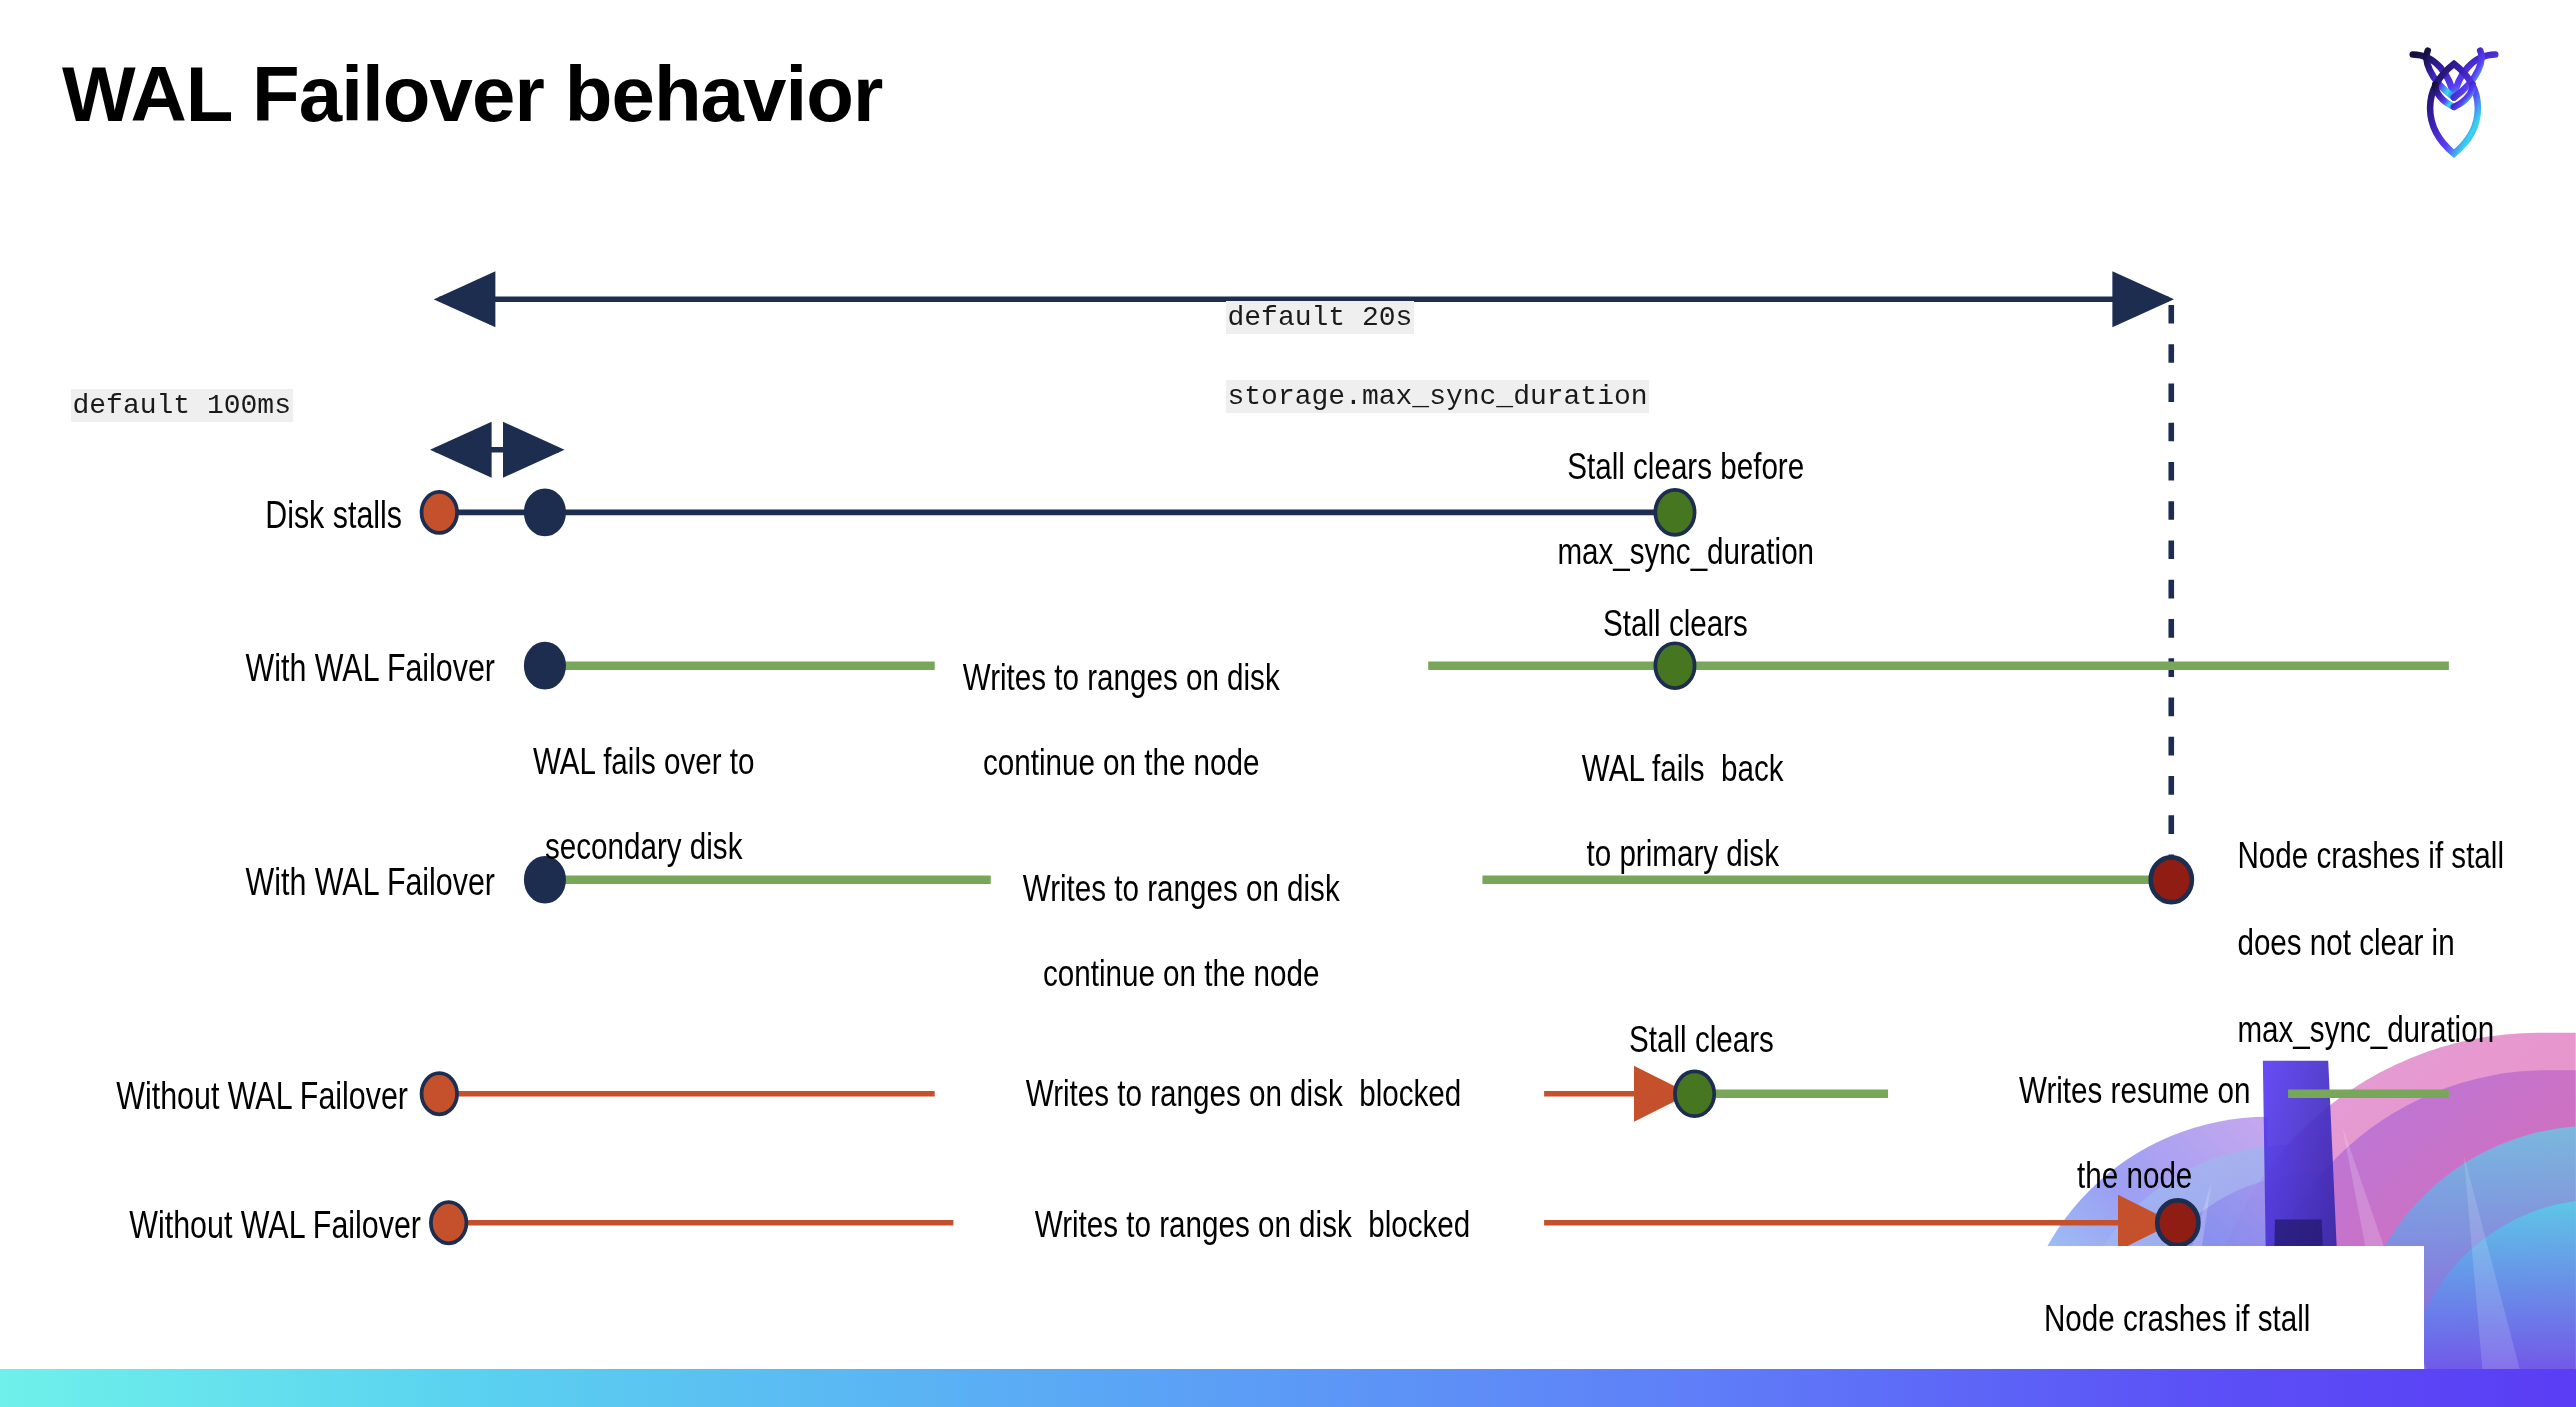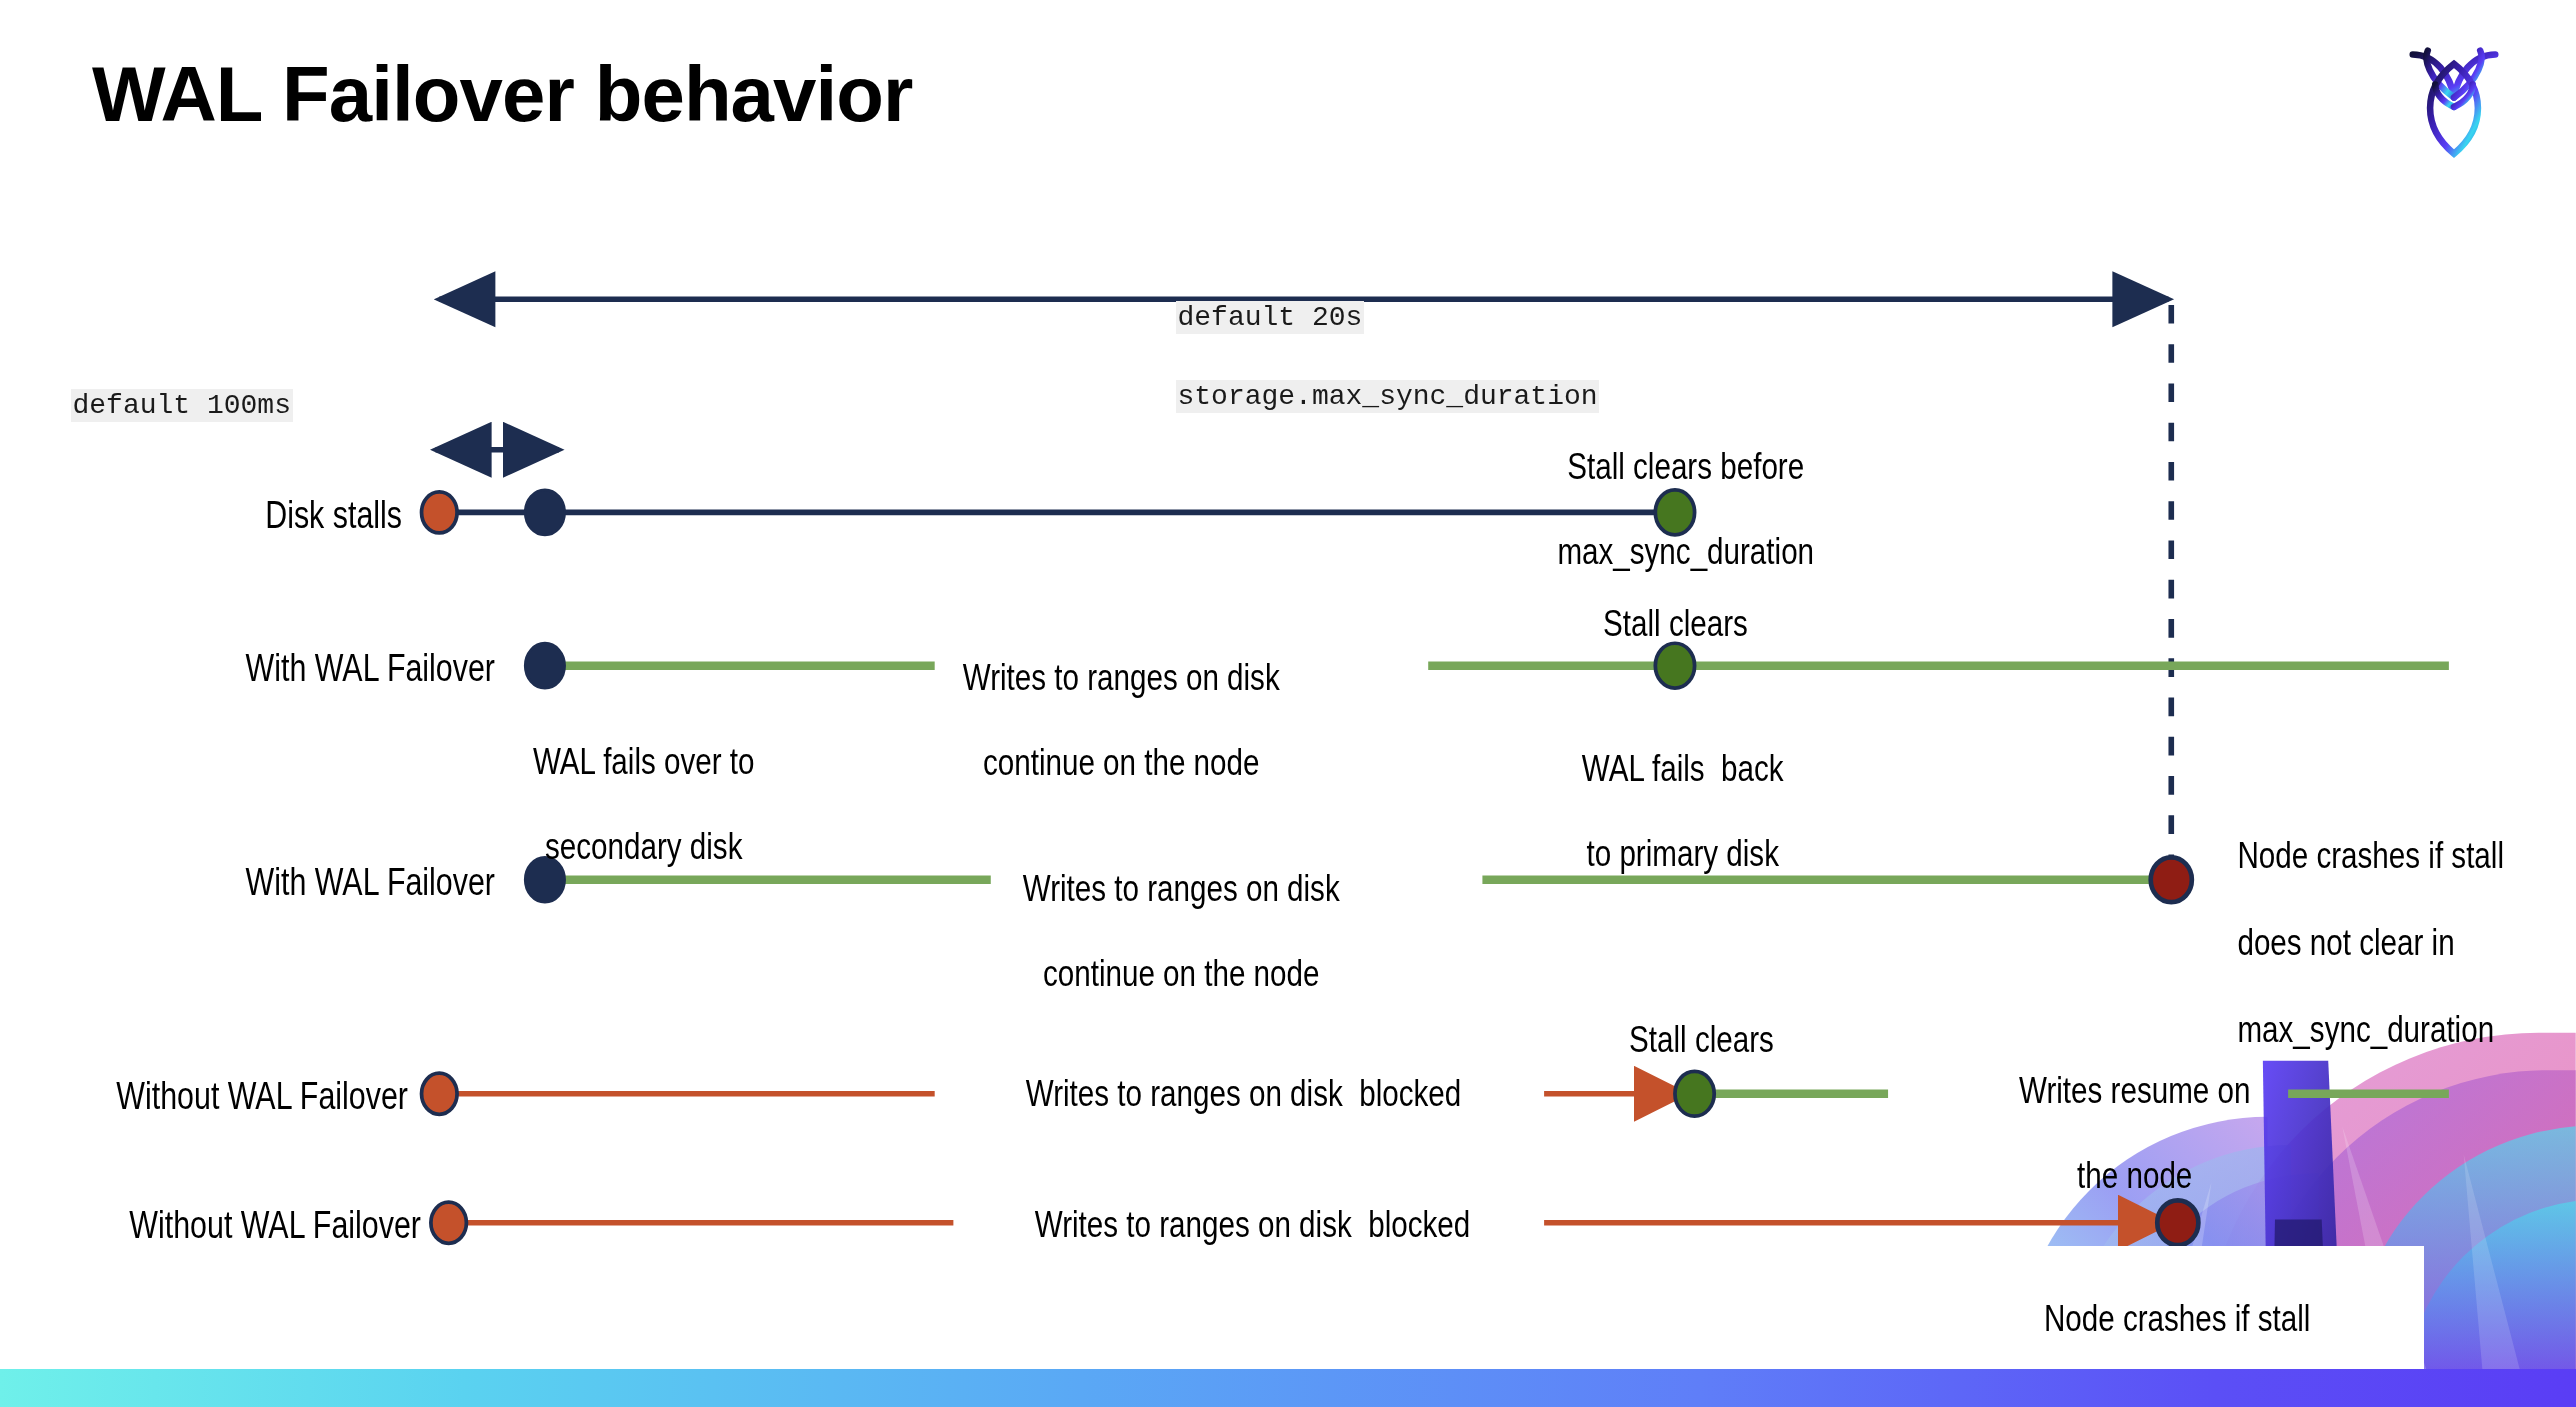--- a/index.html
+++ b/index.html
@@ -19,21 +19,20 @@
   
   #slide-title {
     position: absolute;
     left: 62px;
     top: 49px;
     font-size: 78px;
     font-weight: bold;
     letter-spacing: -0.9px;
     color: #000000;
     white-space: nowrap;
-    margin-left: 30px;
   }
 
   
   #brand-logo {
     position: absolute;
     left: 2379px;
     top: 30px;
     width: 150px;
     height: 136px;
   }
@@ -251,21 +250,21 @@
   </g>
 
   <g>
     <line x1="480" y1="1308" x2="1020" y2="1308" stroke="#c4512b" stroke-width="6"></line>
     <line x1="1652" y1="1308" x2="2320" y2="1308" stroke="#c4512b" stroke-width="6" marker-end="url(#arrowRed)"></line>
     <ellipse cx="480" cy="1308" rx="19" ry="22" fill="#c4512b" stroke="#1d2d50" stroke-width="4"></ellipse>
     <ellipse cx="2330" cy="1308" rx="22" ry="24" fill="#8f1d14" stroke="#1d2d50" stroke-width="5"></ellipse>
   </g>
 </svg>
 
-<div class="code-ann" style="left:1142px; top:258px;">
+<div class="code-ann" style="left:1192px; top:258px;">
   <span>default 20s</span><br>
   <span>storage.max_sync_duration</span>
 </div>
 
 <div class="code-ann" style="left:37px; top:346px;">
   <span>default 100ms</span><br>
 </div>
 
 <div class="rowlabel" style="left:0px; top:494px; width:402px;">Disk stalls</div>
 <div class="rowlabel" style="left:0px; top:647px; width:495px;">With WAL Failover</div>

